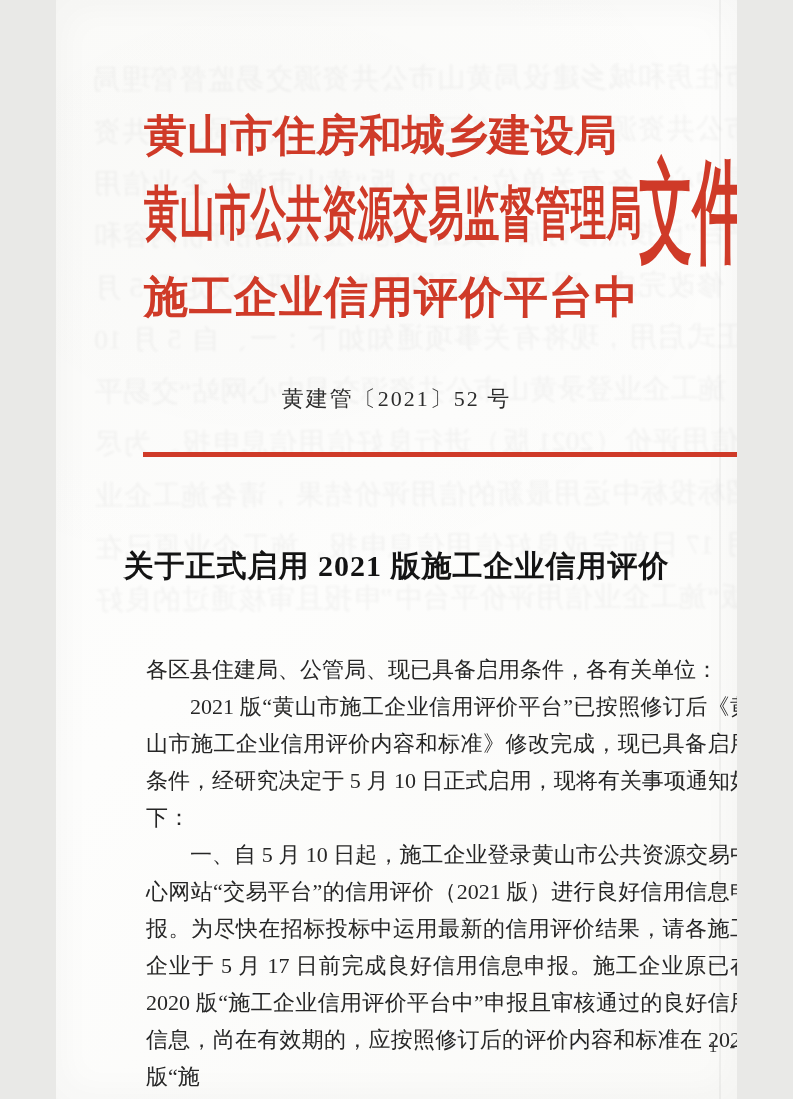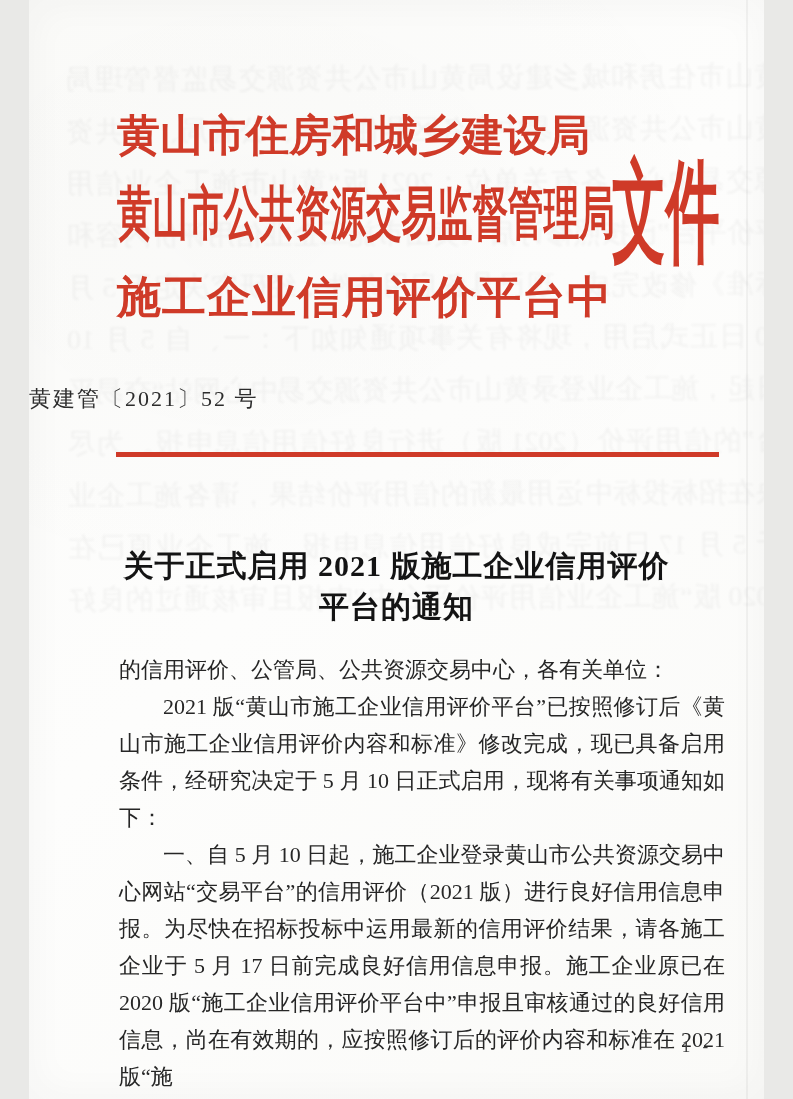--- a/index.html
+++ b/index.html
@@ -3,21 +3,21 @@
 <meta charset="utf-8">
 <style>
   :root{
     --accent-red:#cf3a28;
     --paper:#fcfcfb;
     --ink:#262626;
   }
   html,body{margin:0;padding:0;background:#e9e9e7;}
   .page{
     position:relative;
-    width:735px;height:1099px;
+    width:681px;height:1099px;
     margin:0 auto;
     background:
       radial-gradient(ellipse 900px 700px at 30% 20%, rgba(0,0,0,0.012), rgba(0,0,0,0) 60%),
       linear-gradient(135deg,#fbfbf9 0%, #fdfdfc 45%, #fafaf8 100%),
       var(--paper);
     overflow:hidden;
     font-family:"Liberation Serif","DejaVu Serif",serif;
     box-shadow:inset 0 0 40px rgba(60,60,60,0.04);
   }
 
@@ -54,21 +54,21 @@
     position:absolute;left:583px;top:156px;
     color:var(--accent-red);
     font-weight:700;
     font-size:112px;line-height:1;
     transform:scaleX(0.48);transform-origin:0 0;
     white-space:nowrap;
   }
 
   .doc-number{
     position:absolute;top:385px;left:0;width:100%;
-    text-align:left;
+    text-align:center;
     font-size:22px;line-height:1.3;
     letter-spacing:2px;
     color:#2c2c2c;
   }
 
   .red-rule{
     position:absolute;left:87px;top:452px;
     width:603px;height:5px;
     background:var(--accent-red);
   }
@@ -116,24 +116,23 @@
     <div class="org-line org-line-3">施工企业信用评价平台中</div>
     <div class="doc-type">文件</div>
   </header>
 
   <div class="doc-number">黄建管〔2021〕52 号</div>
 
   <div class="red-rule"></div>
 
   <h1 class="title">
     <span>关于正式启用 2021 版施工企业信用评价</span>
-    <span>平台的通知</span>
   </h1>
 
   <main class="body-block">
-    <p class="salutation">的信用评价、公管局、公共资源交易中心，各有关单位：</p>
+    <p class="salutation">各区县住建局、公管局、现已具备启用条件，各有关单位：</p>
     <p class="indent">2021 版“黄山市施工企业信用评价平台”已按照修订后《黄山市施工企业信用评价内容和标准》修改完成，现已具备启用条件，经研究决定于 5 月 10 日正式启用，现将有关事项通知如下：</p>
     <p class="indent">一、自 5 月 10 日起，施工企业登录黄山市公共资源交易中心网站“交易平台”的信用评价（2021 版）进行良好信用信息申报。为尽快在招标投标中运用最新的信用评价结果，请各施工企业于 5 月 17 日前完成良好信用信息申报。施工企业原已在 2020 版“施工企业信用评价平台中”申报且审核通过的良好信用信息，尚在有效期的，应按照修订后的评价内容和标准在 2021 版“施</p>
   </main>
 
   <div class="page-number">- 1 -</div>
 
 </div>
 
 </body></html>

